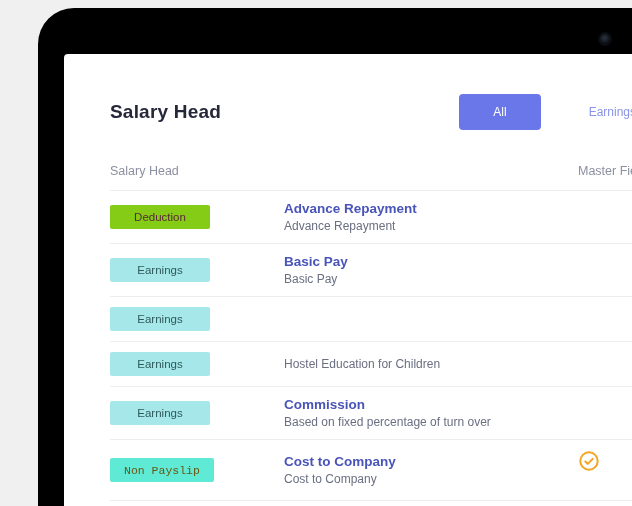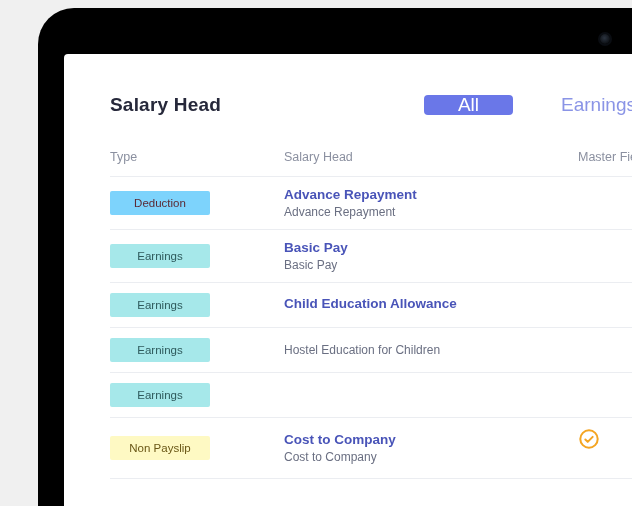--- a/index.html
+++ b/index.html
@@ -16,41 +16,41 @@
   .screen {
     position: absolute; left: 26px; top: 46px; right: 0; bottom: 0;
     background: #fff; border-radius: 4px 0 0 0; overflow: hidden;
   }
   .content { padding: 40px 0 0 46px; color: #2c2f3a; }
   .header { display: flex; align-items: center; justify-content: space-between; margin-bottom: 34px; padding-right: 0; }
   .title { font-size: 19px; font-weight: 600; color: #26283a; letter-spacing: .2px; }
   .tabs { display: flex; gap: 14px; align-items: center; }
   .tab {
     display: inline-flex; align-items: center; justify-content: center;
-    height: 20px; padding: 0 34px; border-radius: 4px; font-size: 19px;
+    height: 36px; padding: 0 34px; border-radius: 4px; font-size: 12px;
     cursor: pointer; font-weight: 500;
   }
   .tab.active { background: #6a77e8; color: #fff; }
   .tab.inactive { color: #8a94e6; }
   .table { width: 100%; }
   .thead { display: flex; color: #8b90a0; font-size: 12.5px; padding: 0 0 12px 0; }
   .col-type  { width: 174px; }
   .col-head  { flex: 1; }
   .col-master{ width: 92px; text-align: left; }
   .row { display: flex; align-items: center; border-top: 1px solid #ebedf1; padding: 10px 0 10px 0; }
   .row:last-child { border-bottom: 1px solid #ebedf1; }
   .badge {
     display: inline-flex; align-items: center; justify-content: center;
     min-width: 100px; height: 24px; padding: 0 14px;
     font-size: 11.5px; font-weight: 500; border-radius: 2px;
     color: #3a3f4d;
   }
-  .badge.deduction { background: #7dd3fc; color: #5b2a35; }
+  .badge.deduction { background: #84cc16; color: #5b2a35; }
   .badge.earnings  { background: #a6e8ea; color: #2e5a5c; }
-  .badge.nonpayslip{ background: #fef9c3; color: #6a5716; }
+  .badge.nonpayslip{ background: #5eead4; color: #6a5716; font-family: Liberation Mono, monospace; }
   .shname { color: #4954b8; font-size: 13.5px; font-weight: 600; margin-bottom: 3px; cursor: pointer; }
   .shsub  { color: #6a6f82; font-size: 12px; }
   .check { width: 22px; height: 22px; margin-left: auto; margin-right: 14px; }
   .check svg { display:block; }
 </style>
 </head>
 <body>
 
 <div class="frame">
   <div class="screen">
@@ -59,21 +59,20 @@
       <div class="header">
         <div class="title">Salary Head</div>
         <div class="tabs">
           <div class="tab active">All</div>
           <div class="tab inactive">Earnings</div>
         </div>
       </div>
 
       <div class="table">
         <div class="thead">
-          <div class="col-type">Type</div>
           <div class="col-head">Salary Head</div>
           <div class="col-master">Master Field</div>
         </div>
 
         <div class="tbody" id="tbody">
             <div class="row">
               <div class="col-type"><span class="badge deduction">Deduction</span></div>
               <div class="col-head">
                 <div class="shname">Advance Repayment</div>
                 <div class="shsub">Advance Repayment</div>
@@ -84,34 +83,35 @@
               <div class="col-type"><span class="badge earnings">Earnings</span></div>
               <div class="col-head">
                 <div class="shname">Basic Pay</div>
                 <div class="shsub">Basic Pay</div>
               </div>
               <div class="col-master"></div>
             </div>
             <div class="row">
               <div class="col-type"><span class="badge earnings">Earnings</span></div>
               <div class="col-head">
-                <div class="shname">Child Education Allowance</div>
               </div>
               <div class="col-master"></div>
             </div>
             <div class="row">
               <div class="col-type"><span class="badge earnings">Earnings</span></div>
               <div class="col-head">
                 <div class="shsub">Hostel Education for Children</div>
               </div>
               <div class="col-master"></div>
             </div>
             <div class="row">
               <div class="col-type"><span class="badge earnings">Earnings</span></div>
               <div class="col-head">
+                <div class="shname">Commission</div>
+                <div class="shsub">Based on fixed percentage of turn over</div>
               </div>
               <div class="col-master"></div>
             </div>
             <div class="row">
               <div class="col-type"><span class="badge nonpayslip">Non Payslip</span></div>
               <div class="col-head">
                 <div class="shname">Cost to Company</div>
                 <div class="shsub">Cost to Company</div>
               </div>
               <div class="col-master"><span class="check"><svg viewBox="0 0 24 24" width="22" height="22" fill="none" stroke="#f4a522" stroke-width="2.2" stroke-linecap="round" stroke-linejoin="round">

